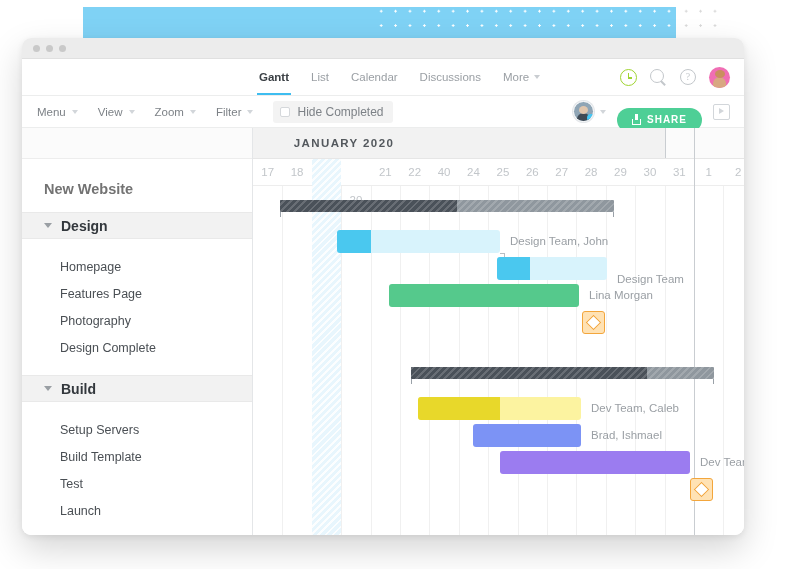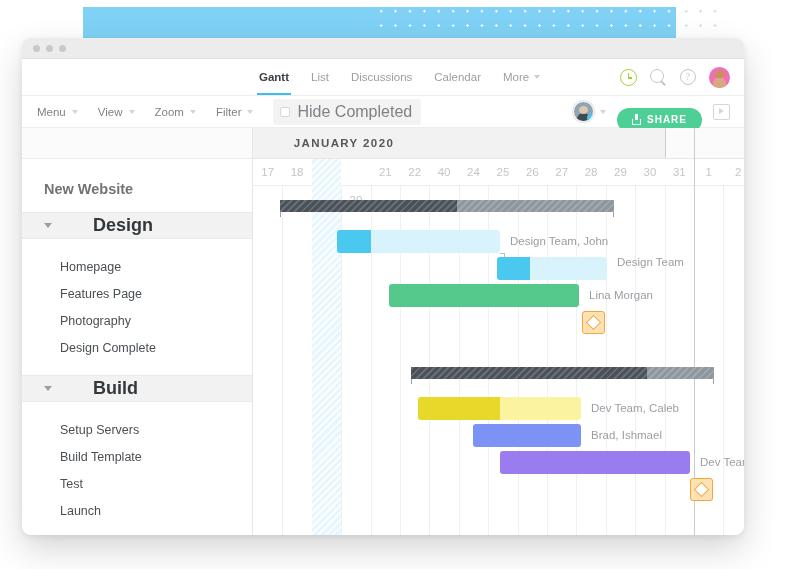--- a/index.html
+++ b/index.html
@@ -149,21 +149,21 @@
     display: inline-block; margin-left: 6px;
     width: 0; height: 0;
     border-left: 3.5px solid transparent;
     border-right: 3.5px solid transparent;
     border-top: 4px solid #d2d6da;
   }
   .hide-completed {
     display: flex; align-items: center;
     background: #f3f3f3; border-radius: 3px;
     padding: 4px 9px 4px 7px;
-    font-size: 16px; color: #7d8287;
+    font-size: 12px; color: #7d8287;
     cursor: pointer; white-space: nowrap;
   }
   .hc-box {
     width: 10px; height: 10px; background: #ffffff;
     border: 1px solid #d5d8db; border-radius: 2px; margin-right: 7px;
   }
   .tb-right { margin-left: auto; display: flex; align-items: center; gap: 11px; padding-right: 14px; }
   .avatar-small {
     width: 21px; height: 21px; border-radius: 50%;
     background: #8fa5b5; position: relative; overflow: hidden;
@@ -227,22 +227,22 @@
     padding: 22px 0 0 22px;
   }
   .task-row {
     height: 27px; display: flex; align-items: center;
     font-size: 12.5px; color: #4a4f54;
     padding-left: 38px; cursor: pointer;
   }
   .group-row {
     height: 27px; display: flex; align-items: center;
     background: #f2f2f2; border-top: 1px solid #e9e9e9; border-bottom: 1px solid #e9e9e9;
-    font-size: 18px; font-weight: bold; color: #33383d;
-    padding-left: 22px; cursor: pointer; gap: 32px;
+    font-size: 14px; font-weight: bold; color: #33383d;
+    padding-left: 22px; cursor: pointer;
   }
   .tri {
     width: 0; height: 0; margin-right: 9px;
     border-left: 4px solid transparent;
     border-right: 4px solid transparent;
     border-top: 5px solid #9a9fa4;
   }
   .group-gap { height: 14px; }
 
   
@@ -335,24 +335,24 @@
 
   <div class="navbar">
     <div class="nav-tabs">
       <div class="nav-tab active">
         <span>Gantt</span>
       </div>
       <div class="nav-tab">
         <span>List</span>
       </div>
       <div class="nav-tab">
+        <span>Calendar</span>
+      </div>
+      <div class="nav-tab">
         <span>Discussions</span>
-      </div>
-      <div class="nav-tab">
-        <span>Calendar</span>
       </div>
       <div class="nav-tab">
         <span>More</span>
         <span class="nav-caret"></span>
       </div>
     </div>
     <div class="nav-right">
       <div class="clock-icon"></div>
       <div class="search-icon"></div>
       <div class="help-icon">?</div>
@@ -493,21 +493,21 @@
             <span class="cap-l"></span>
             <span class="cap-r"></span>
           </div>
           <div class="task-bar" style="left: 84px; width: 163px; top: 44px; background: rgb(216, 243, 252);">
             <span class="prog" style="width: 21%; background: rgb(74, 200, 239);"></span>
           </div>
           <div class="bar-label" style="left: 257px; top: 44px;">Design Team, John</div>
           <div class="task-bar" style="left: 244px; width: 110px; top: 71px; background: rgb(216, 243, 252);">
             <span class="prog" style="width: 30%; background: rgb(74, 200, 239);"></span>
           </div>
-          <div class="bar-label" style="left: 364px; top: 65px;">Design Team</div>
+          <div class="bar-label" style="left: 364px; top: 82px;">Design Team</div>
           <div class="task-bar" style="left: 136px; width: 190px; top: 98px; background: rgb(85, 201, 140);"></div>
           <div class="bar-label" style="left: 336px; top: 98px;">Lina Morgan</div>
           <div class="milestone" style="left: 329px; top: 125px;">
             <span class="ms-diamond"></span>
           </div>
           <div class="summary-bar" style="left: 158px; width: 303px; top: 181px;">
             <span class="sb-base"></span>
             <span class="sb-prog" style="width:78%"></span>
             <span class="sb-hatch"></span>
             <span class="cap-l"></span>

